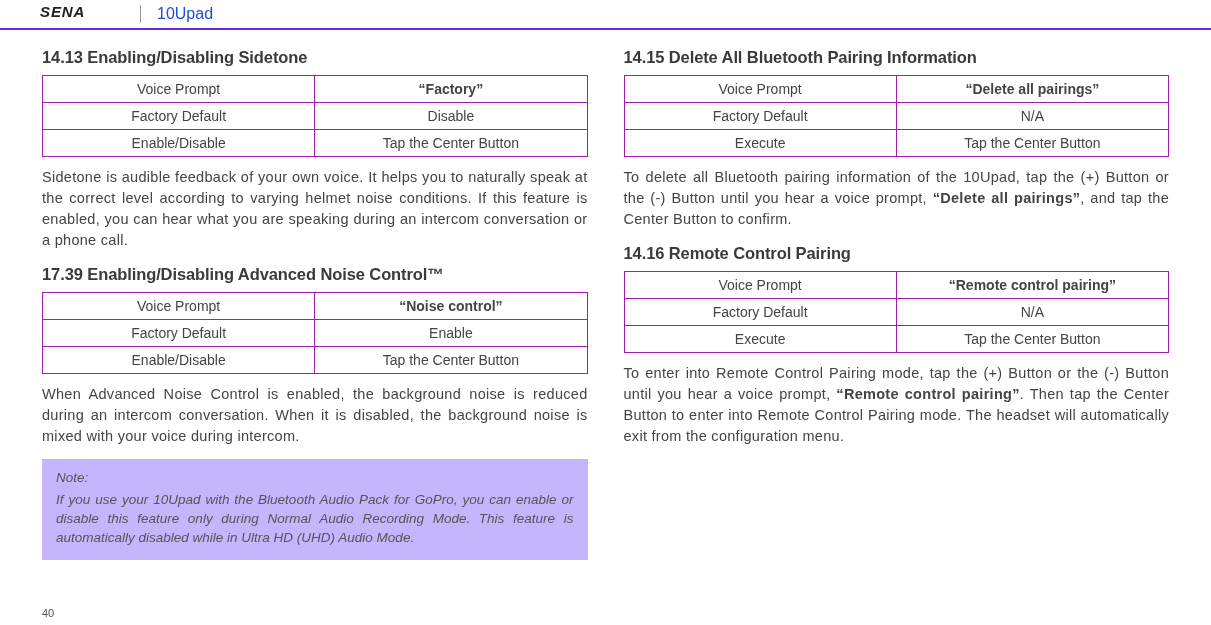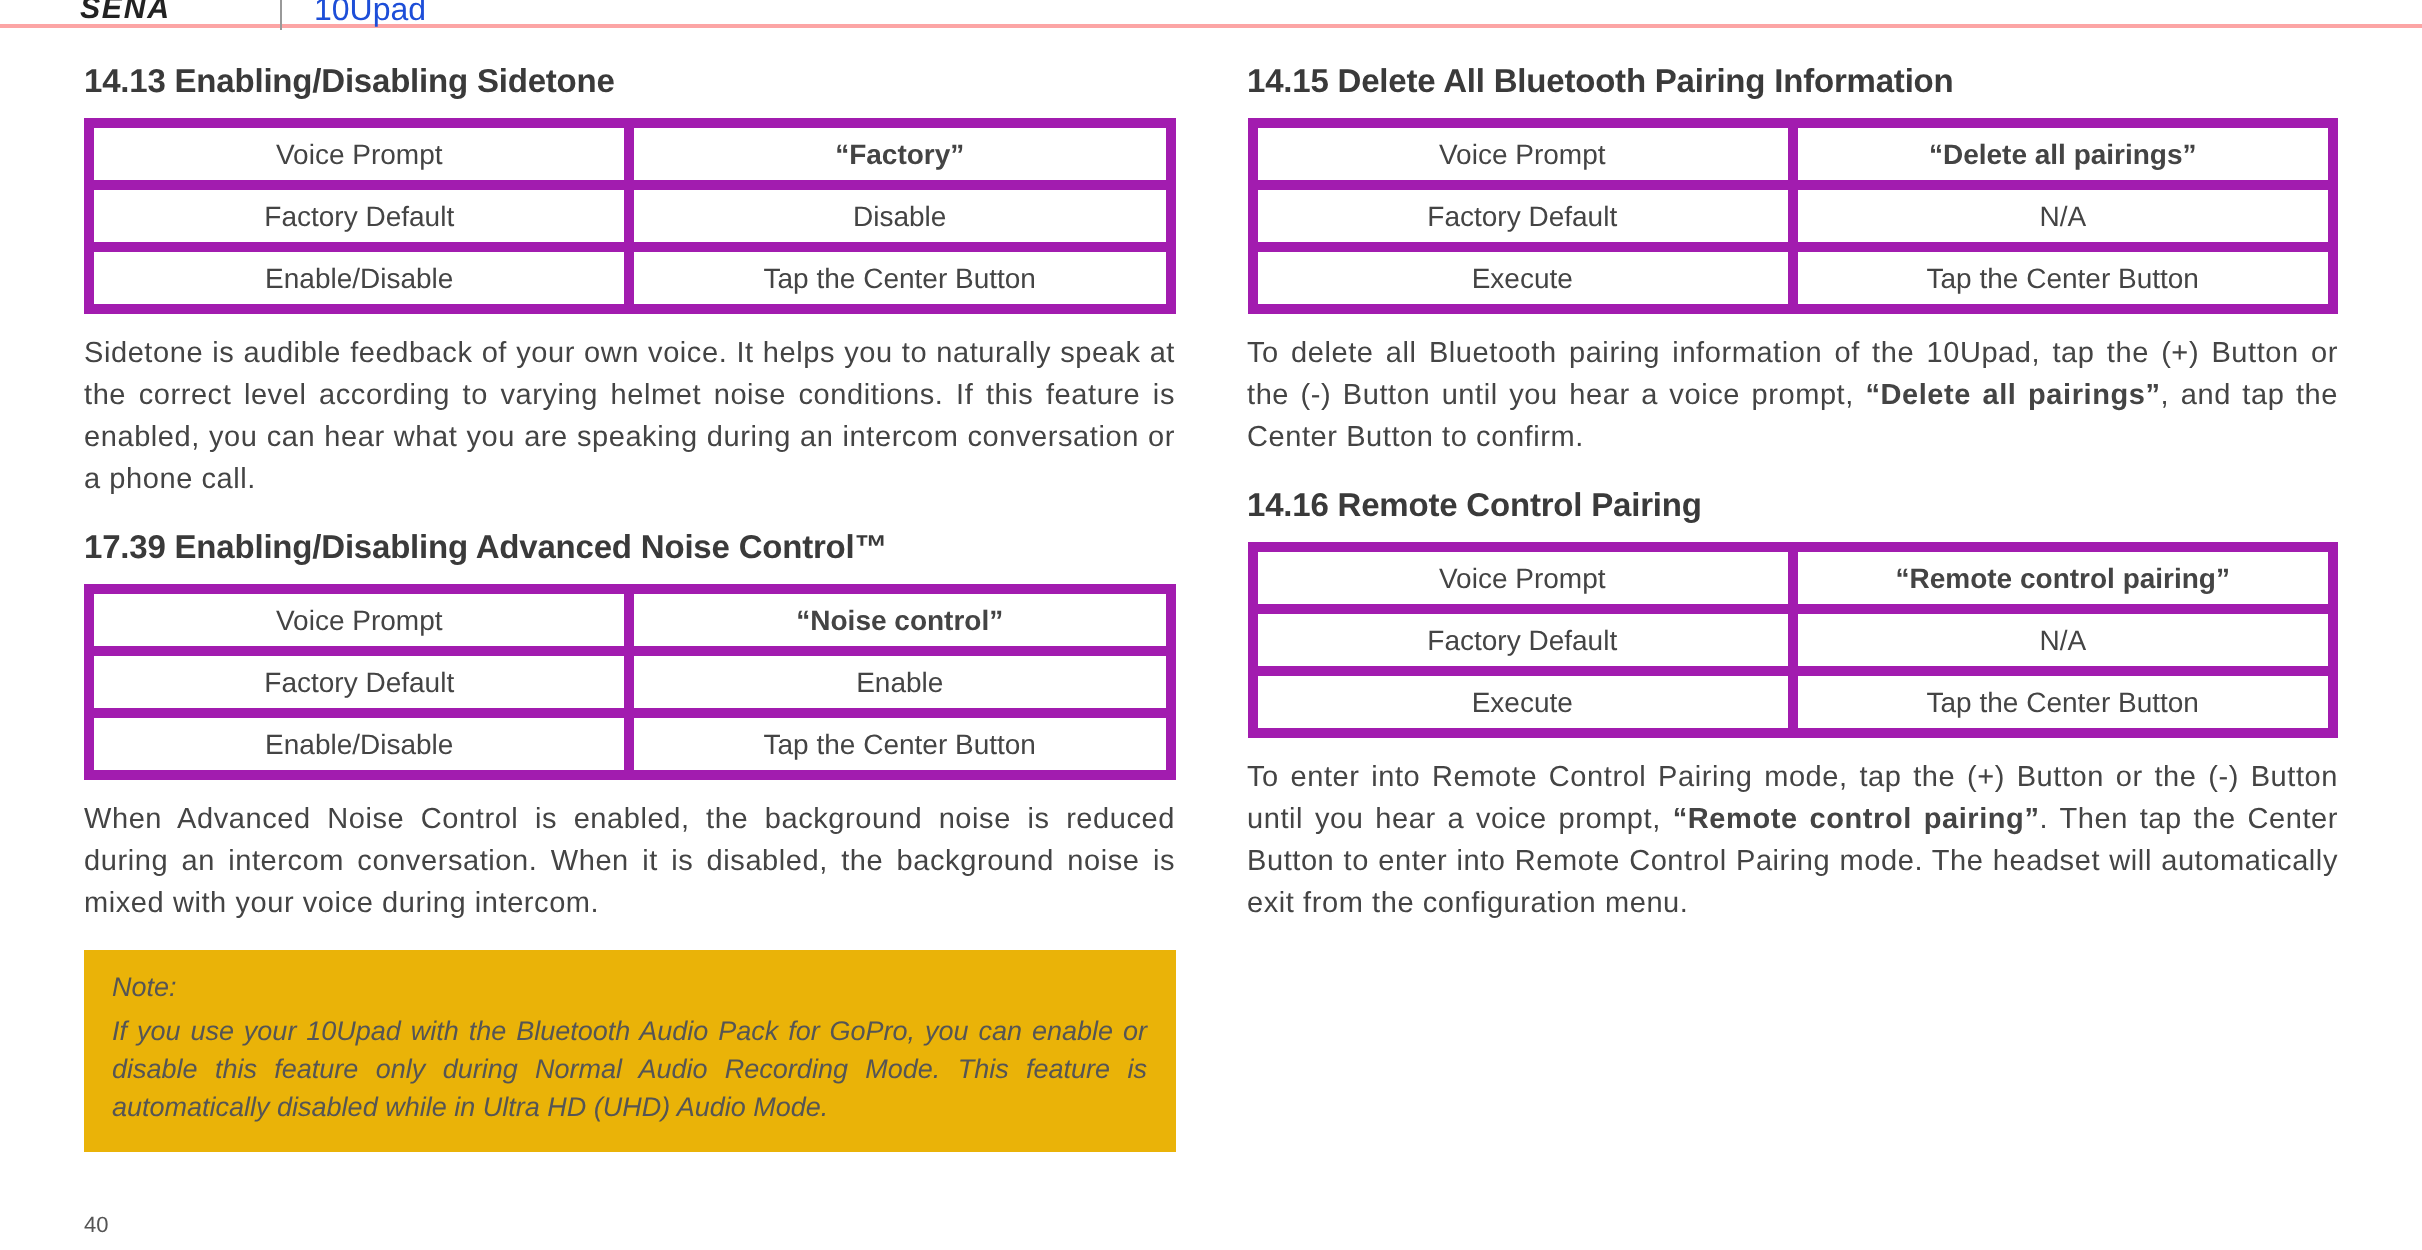--- a/index.html
+++ b/index.html
@@ -1,32 +1,32 @@
 <!DOCTYPE html>
 <html><head>
 <meta charset="utf-8">
 <style>
   * { box-sizing: border-box; margin: 0; padding: 0; }
   html, body { width: 1211px; height: 625px; font-family: Arial, Helvetica, sans-serif; color: #3a3a3a; background: #fff; }
   .page { width: 1211px; height: 625px; padding: 0 0 0 0; position: relative; }
-  .header { height: 14px; border-bottom: 2px solid #fca5a5; display: flex; align-items: center; padding-left: 40px; gap: 16px; }
+  .header { height: 30px; border-bottom: 2px solid #6d28d9; display: flex; align-items: center; padding-left: 40px; gap: 16px; }
   .logo { font-weight: 900; font-style: italic; font-size: 18px; letter-spacing: 1px; color: #222; font-family: Arial, sans-serif; }
   .logo svg { height: 16px; }
   .divider { width: 1px; height: 18px; background: #999; }
   .product { font-size: 16px; color: #1d4ed8; font-weight: 400; }
   .content { display: flex; padding: 18px 42px 0 42px; gap: 36px; }
   .col { flex: 1; min-width: 0; }
   .section-title { font-weight: 800; font-size: 16.5px; color: #3a3a3a; margin-bottom: 8px; letter-spacing: -0.1px; }
   table.meta { width: 100%; border-collapse: collapse; border: 1.5px solid #444; margin-bottom: 10px; }
-  table.meta td { border: 5px solid #a21caf; padding: 5px 10px; text-align: center; font-size: 14px; color: #444; width: 50%; }
+  table.meta td { border: 1px solid #a21caf; padding: 5px 10px; text-align: center; font-size: 14px; color: #444; width: 50%; }
   table.meta td.val { }
   .strong { font-weight: 700; color: #333; }
   p.body { font-size: 14.5px; line-height: 1.45; color: #444; text-align: justify; margin-bottom: 12px; letter-spacing: 0.02em; }
   p.body .strong-inline { font-weight: 700; }
-  .note { background: #eab308; padding: 10px 14px 12px 14px; font-size: 13.5px; color: #555; font-style: italic; text-align: justify; line-height: 1.4; }
+  .note { background: #c4b5fd; padding: 10px 14px 12px 14px; font-size: 13.5px; color: #555; font-style: italic; text-align: justify; line-height: 1.4; }
   .note .note-label { display: block; margin-bottom: 3px; }
   .pagenum { position: absolute; bottom: 6px; left: 42px; font-size: 11px; color: #555; }
   .section-block { margin-bottom: 14px; }
 </style>
 </head>
 <body>
 <div class="page">
 
 <div class="header">
   <span class="logo">

